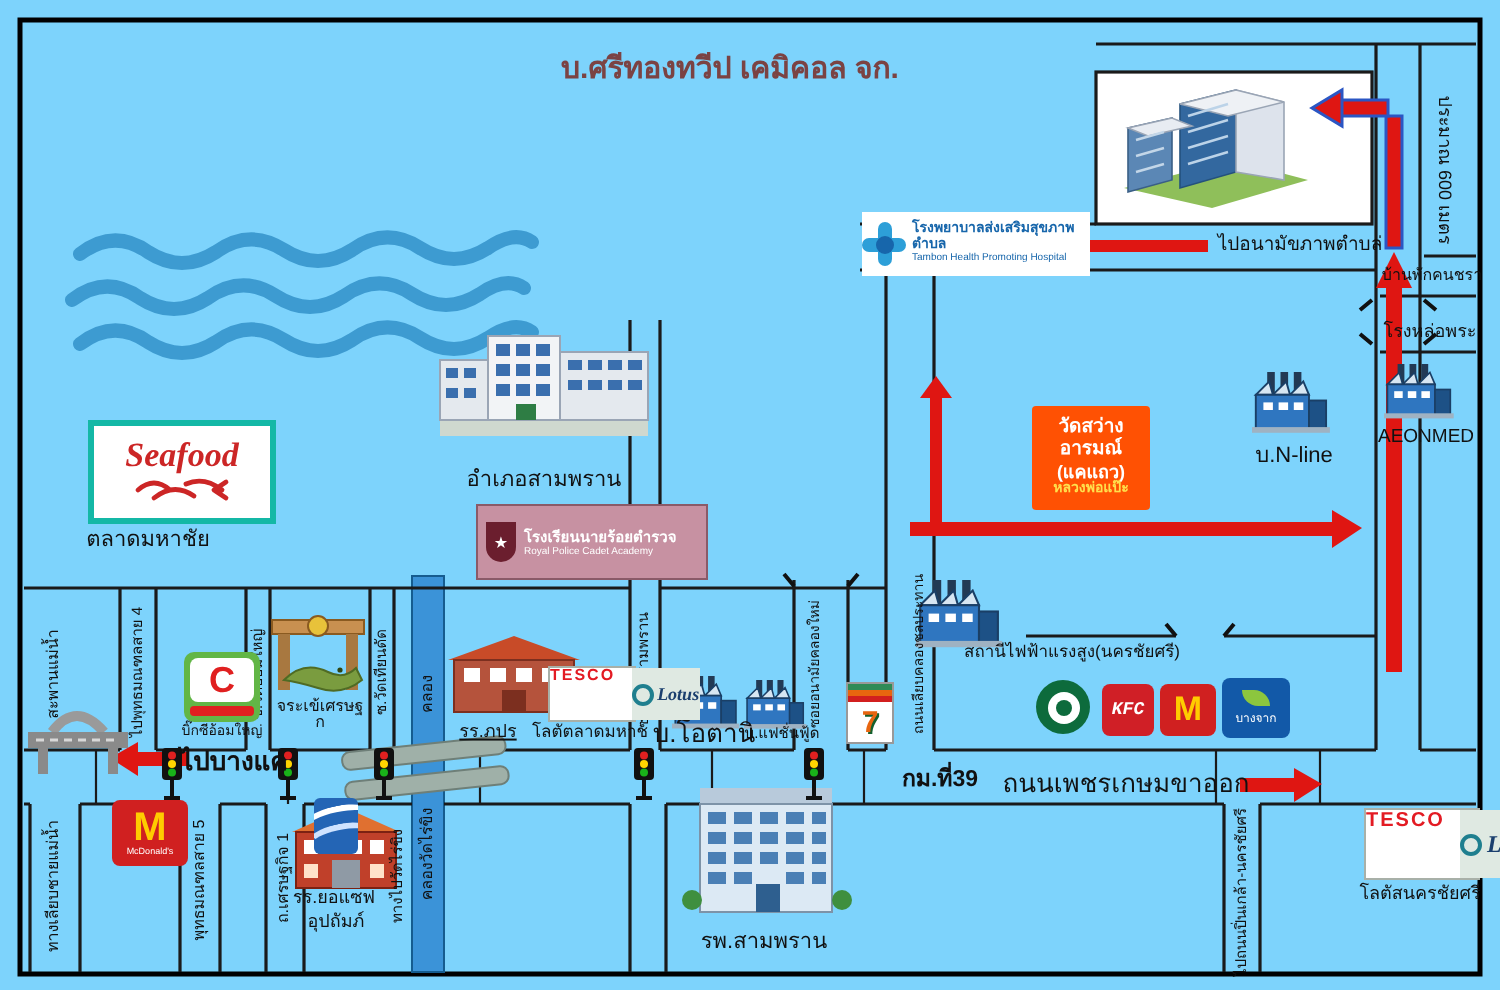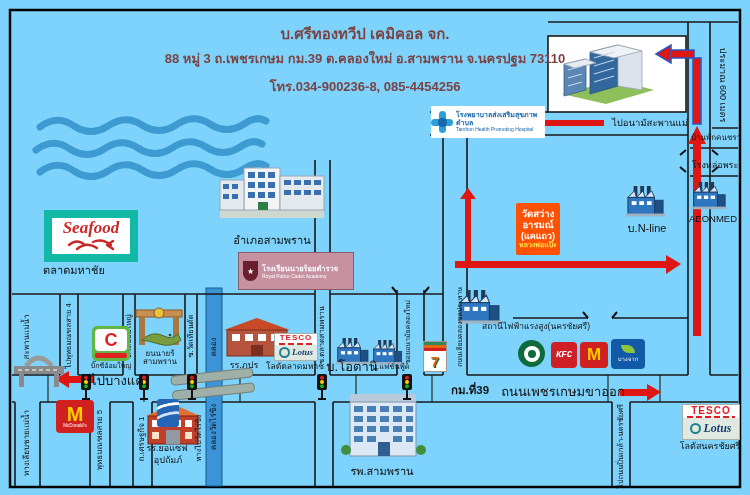--- a/index.html
+++ b/index.html
@@ -2,28 +2,28 @@
 <html lang="th"><head>
 <meta charset="utf-8">
 <style>
   html,body{margin:0;padding:0;background:#fff;font-family:"Liberation Sans","DejaVu Sans",sans-serif;}
   #map{position:relative;width:750px;height:495px;background:#7dd3fc;overflow:hidden;padding-left:46px;}
   #base{position:absolute;left:0;top:0;}
   .lbl{position:absolute;color:#111;line-height:1.05;text-align:center;transform:translate(-50%,-50%);white-space:nowrap;}
   .hdr{position:absolute;left:0;width:730px;text-align:center;color:#7b4343;}
   .logo{position:absolute;box-sizing:border-box;}
   
-  .seafood{border:8px solid #14b8a6;background:#fff;display:flex;flex-direction:column;align-items:center;justify-content:center;}
+  .seafood{border:3px solid #14b8a6;background:#fff;display:flex;flex-direction:column;align-items:center;justify-content:center;}
   .seafood .sf-txt{color:#cc2626;font-weight:bold;font-style:italic;font-size:17px;font-family:"Liberation Serif",serif;line-height:1;}
   
   .bigc{background:#62b646;border-radius:5px;padding:3px;}
   .bigc .in{background:#fff;border-radius:4px;height:22px;display:flex;align-items:center;justify-content:center;color:#e02020;font-weight:bold;font-size:18px;}
   .bigc .bar{height:5px;background:#e02020;border-radius:2px;margin-top:2px;}
   
-  .tesco{background:#fff;border:1px solid #a8b0a8;display:flex;flex-direction:column;}
+  .tesco{background:#fff;border:1px solid #a8b0a8;display:flex;flex-direction:row;}
   .tesco .t1{color:#e31b23;font-weight:bold;text-align:center;letter-spacing:1px;line-height:1.1;}
   .tesco .dash{height:2px;margin:0 4px;background:repeating-linear-gradient(90deg,#e31b23 0 6px,transparent 6px 9px);}
   .tesco .t2{flex:1;background:#dfe9e2;color:#1b3f6e;font-weight:bold;font-style:italic;font-family:"Liberation Serif",serif;text-align:center;display:flex;align-items:center;justify-content:center;gap:2px;}
   .tesco .sun{display:inline-block;width:7px;height:7px;border:2px solid #1f7f8f;border-radius:50%;}
   
   .mcd{background:#d02020;border-radius:4px;display:flex;flex-direction:column;align-items:center;justify-content:center;color:#ffcc00;font-weight:bold;}
   .mcd .mtxt{color:#fff;font-weight:normal;}
   
   .kfc{background:#d01f26;border-radius:4px;color:#fff;font-weight:bold;font-style:italic;display:flex;align-items:center;justify-content:center;}
   
@@ -277,42 +277,40 @@
   <use href="#factory" x="0" y="0" transform="translate(458,290) scale(1.05)"></use>
 
   <use href="#tlight" transform="translate(79,374)"></use>
   <use href="#tlight" transform="translate(137,374)"></use>
   <use href="#tlight" transform="translate(185,374)"></use>
   <use href="#tlight" transform="translate(315,374)"></use>
   <use href="#tlight" transform="translate(400,374)"></use>
 </svg>
 
 <div class="hdr" style="top:22px;font-size:15px;font-weight:bold;">บ.ศรีทองทวีป เคมิคอล จก.</div>
-<div class="hdr" style="top:48px;font-size:13px;font-weight:bold;">88 หมู่ 3  ถ.เพชรเกษม กม.39 ต.คลองใหม่ อ.สามพราน จ.นครปฐม 73110</div>
-<div class="hdr" style="top:76px;font-size:13px;font-weight:bold;">โทร.034-900236-8, 085-4454256</div>
 
 <div id="labels">
-      <div class="lbl" style="left: 650px; top: 123px; font-size: 9.5px; transform: translate(-50%, -50%);">ไปอนามัสะพานแม่</div>
+      <div class="lbl" style="left: 650px; top: 123px; font-size: 9.5px; transform: translate(-50%, -50%);">ไปอนามัขภาพตำบล่</div>
       <div class="lbl" style="left: 722px; top: 85px; font-size: 9px; transform: translate(-50%, -50%) rotate(90deg);">ประมาณ 600 เมตร</div>
       <div class="lbl" style="left: 716px; top: 138px; font-size: 8px; transform: translate(-50%, -50%);">บ้านพักคนชรา</div>
       <div class="lbl" style="left: 715px; top: 166px; font-size: 9px; transform: translate(-50%, -50%);">โรงหล่อพระ</div>
       <div class="lbl" style="left: 713px; top: 219px; font-size: 9.5px; transform: translate(-50%, -50%);">AEONMED</div>
       <div class="lbl" style="left: 647px; top: 229px; font-size: 11px; transform: translate(-50%, -50%);">บ.N-line</div>
       <div class="lbl" style="left: 272px; top: 241px; font-size: 11px; transform: translate(-50%, -50%);">อำเภอสามพราน</div>
       <div class="lbl" style="left: 74px; top: 271px; font-size: 11px; transform: translate(-50%, -50%);">ตลาดมหาชัย</div>
       <div class="lbl" style="left: 111px; top: 366px; font-size: 7px; transform: translate(-50%, -50%);">บิ๊กซีอ้อมใหญ่</div>
-      <div class="lbl" style="left: 160px; top: 358px; font-size: 8px; width: 46px; white-space: normal; transform: translate(-50%, -50%);">ยนนายร้สามพราน</div>
-      <div class="lbl" style="left: 244px; top: 366px; font-size: 9px; transform: translate(-50%, -50%);">รร.ภปร</div>
+      <div class="lbl" style="left: 160px; top: 358px; font-size: 8px; width: 46px; white-space: normal; transform: translate(-50%, -50%);">จระเข้เศรษฐก</div>
+      <div class="lbl" style="left: 244px; top: 366px; font-size: 9px; transform: translate(-50%, -50%); text-decoration: underline;">รร.ภปร</div>
       <div class="lbl" style="left: 295px; top: 366px; font-size: 8.5px; transform: translate(-50%, -50%);">โลตัตลาดมหาช</div>
       <div class="lbl" style="left: 710px; top: 447px; font-size: 9px; transform: translate(-50%, -50%);">โลตัสนครชัยศรี</div>
       <div class="lbl" style="left: 470px; top: 390px; font-size: 11.5px; font-weight: bold; transform: translate(-50%, -50%);">กม.ที่39</div>
       <div class="lbl" style="left: 352px; top: 367px; font-size: 13px; transform: translate(-50%, -50%); text-align: center;">บ.โอตานิ</div>
       <div class="lbl" style="left: 391px; top: 367px; font-size: 7.5px; transform: translate(-50%, -50%);">บ.แฟชั่นฟู้ด</div>
       <div class="lbl" style="left: 536px; top: 326px; font-size: 8.5px; transform: translate(-50%, -50%);">สถานีไฟฟ้าแรงสูง(นครชัยศรี)</div>
-      <div class="lbl" style="left: 117px; top: 381px; font-size: 13px; font-weight: normal; transform: translate(-50%, -50%);">ไปบางแค</div>
+      <div class="lbl" style="left: 117px; top: 381px; font-size: 13px; font-weight: bold; transform: translate(-50%, -50%);">ไปบางแค</div>
       <div class="lbl" style="left: 563px; top: 392px; font-size: 13px; font-weight: normal; transform: translate(-50%, -50%);">ถนนเพชรเกษมขาออก</div>
       <div class="lbl" style="left: 382px; top: 472px; font-size: 11px; transform: translate(-50%, -50%);">รพ.สามพราน</div>
       <div class="lbl" style="left: 167px; top: 449px; font-size: 9px; transform: translate(-50%, -50%);">รร.ยอแซฟ</div>
       <div class="lbl" style="left: 168px; top: 461px; font-size: 9px; transform: translate(-50%, -50%);">อุปถัมภ์</div>
       <div class="lbl" style="left: 100px; top: 440px; font-size: 8px; transform: translate(-50%, -50%) rotate(-90deg);">พุทธมณฑลสาย 5</div>
       <div class="lbl" style="left: 142px; top: 439px; font-size: 8px; transform: translate(-50%, -50%) rotate(-90deg);">ถ.เศรษฐกิจ 1</div>
       <div class="lbl" style="left: 69px; top: 336px; font-size: 7.5px; transform: translate(-50%, -50%) rotate(-90deg);">ไปพุทธมณฑลสาย 4</div>
       <div class="lbl" style="left: 129px; top: 337px; font-size: 7.5px; transform: translate(-50%, -50%) rotate(-90deg);">ซ.วัดอ้อมใหญ่</div>
       <div class="lbl" style="left: 191px; top: 336px; font-size: 7.5px; transform: translate(-50%, -50%) rotate(-90deg);">ซ.วัดเทียนดัด</div>
       <div class="lbl" style="left: 322px; top: 335px; font-size: 7.5px; transform: translate(-50%, -50%) rotate(-90deg);">ซ.ตลาดสามพราน</div>
@@ -403,20 +401,20 @@
 </div>
 
 <div class="logo pol" style="left:238px;top:252px;width:116px;height:38px;">
   <div class="shield">★</div>
   <div class="pt">
     <div style="font-size:7.5px;font-weight:bold;">โรงเรียนนายร้อยตำรวจ</div>
     <div style="font-size:5px;">Royal Police Cadet Academy</div>
   </div>
 </div>
 
-<div class="logo wat" style="left:516px;top:203px;width:44px;height:52px;">
+<div class="logo wat" style="left:516px;top:203px;width:59px;height:52px;">
   <div style="font-size:9.5px;">วัดสว่าง</div>
   <div style="font-size:9.5px;">อารมณ์</div>
   <div style="font-size:9px;">(แคแถว)</div>
   <div class="yel" style="font-size:7px;">หลวงพ่อแป๊ะ</div>
 </div>
 
 </div>
 
 </body></html>

